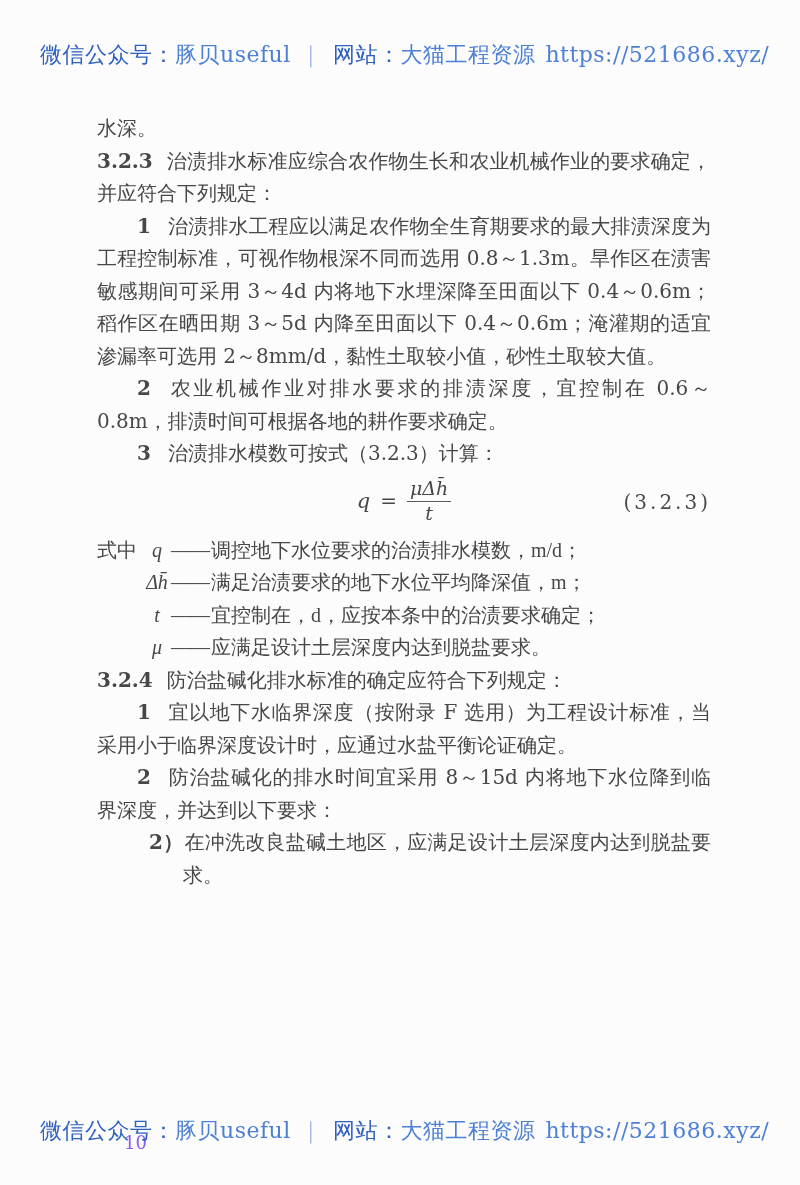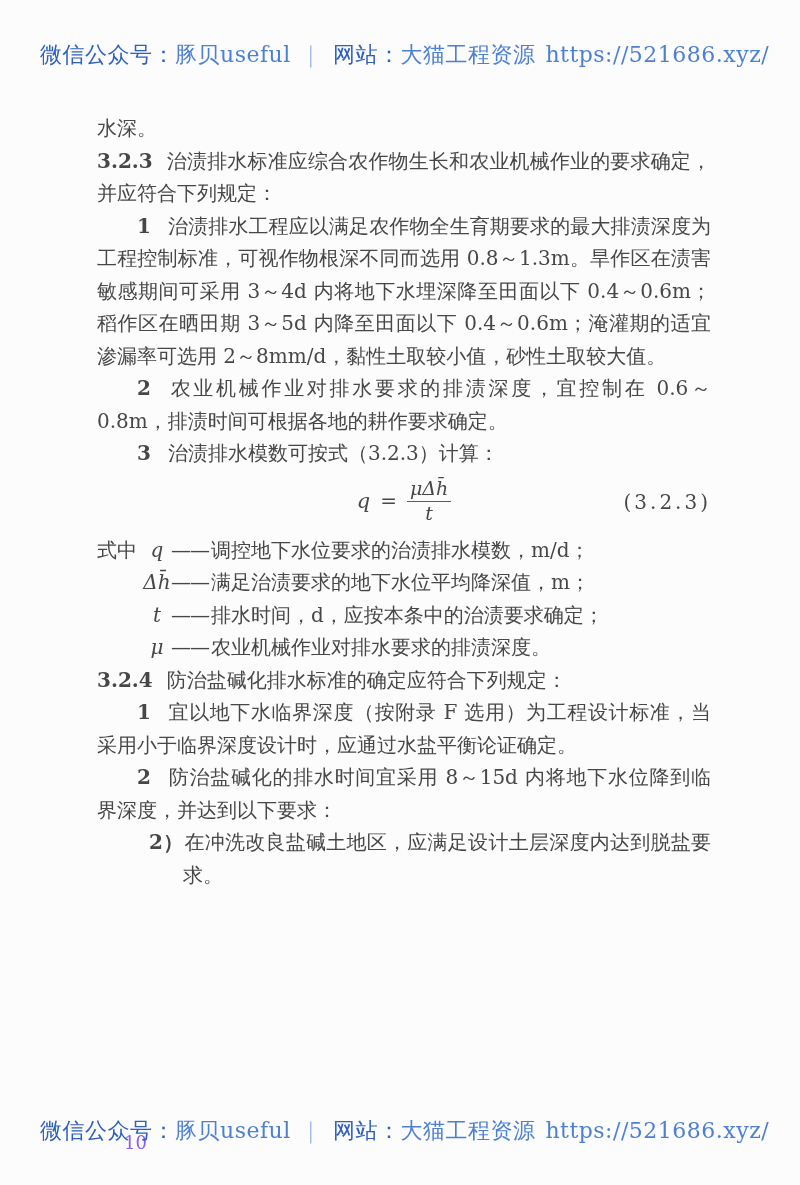--- a/index.html
+++ b/index.html
@@ -83,21 +83,21 @@
   .frac-den { padding-top: 1px; }
   .eq-number {
     position: absolute;
     right: 0; top: 50%;
     transform: translateY(-50%);
     font-style: normal;
     letter-spacing: 3px;
     font-size: 20px;
   }
   
-  .sym-row { display: flex; align-items: baseline; text-align: left; }
+  .sym-row { display: flex; align-items: baseline; text-align: left; font-family: Liberation Serif, serif; }
   .sym-intro { width: 46px; flex: none; }
   .sym {
     width: 28px; flex: none;
     text-align: center;
     font-style: italic;
   }
   .sym-dash { flex: none; letter-spacing: -1px; margin-right: 2px; }
   .sym-desc { flex: 1; }
 </style>
 </head>
@@ -145,27 +145,27 @@
     <div class="sym-row">
       <span class="sym-intro"></span>
       <span class="sym">Δh̄</span>
       <span class="sym-dash">——</span>
       <span class="sym-desc">满足治渍要求的地下水位平均降深值，m；</span>
     </div>
     <div class="sym-row">
       <span class="sym-intro"></span>
       <span class="sym">t</span>
       <span class="sym-dash">——</span>
-      <span class="sym-desc">排水时间，d，应按本条中的治渍要求确定；</span>
+      <span class="sym-desc">宜控制在，d，应按本条中的治渍要求确定；</span>
     </div>
     <div class="sym-row">
       <span class="sym-intro"></span>
       <span class="sym">μ</span>
       <span class="sym-dash">——</span>
-      <span class="sym-desc">农业机械作业对排水要求的排渍深度。</span>
+      <span class="sym-desc">应满足设计土层深度内达到脱盐要求。</span>
     </div>
 
     <p class="para section"><span class="num">3.2.4</span><span>防治盐碱化排水标准的确定应符合下列规定：</span></p>
 
     <p class="para item"><span class="num">1</span><span>宜以地下水临界深度（按附录 F 选用）为工程设计标准，当采用小于临界深度设计时，应通过水盐平衡论证确定。</span></p>
 
     <p class="para item"><span class="num">2</span><span>防治盐碱化的排水时间宜采用 8～15d 内将地下水位降到临界深度，并达到以下要求：</span></p>
 
 
     <p class="para subitem"><span class="num">2）</span><span>在冲洗改良盐碱土地区，应满足设计土层深度内达到脱盐要求。</span></p>

